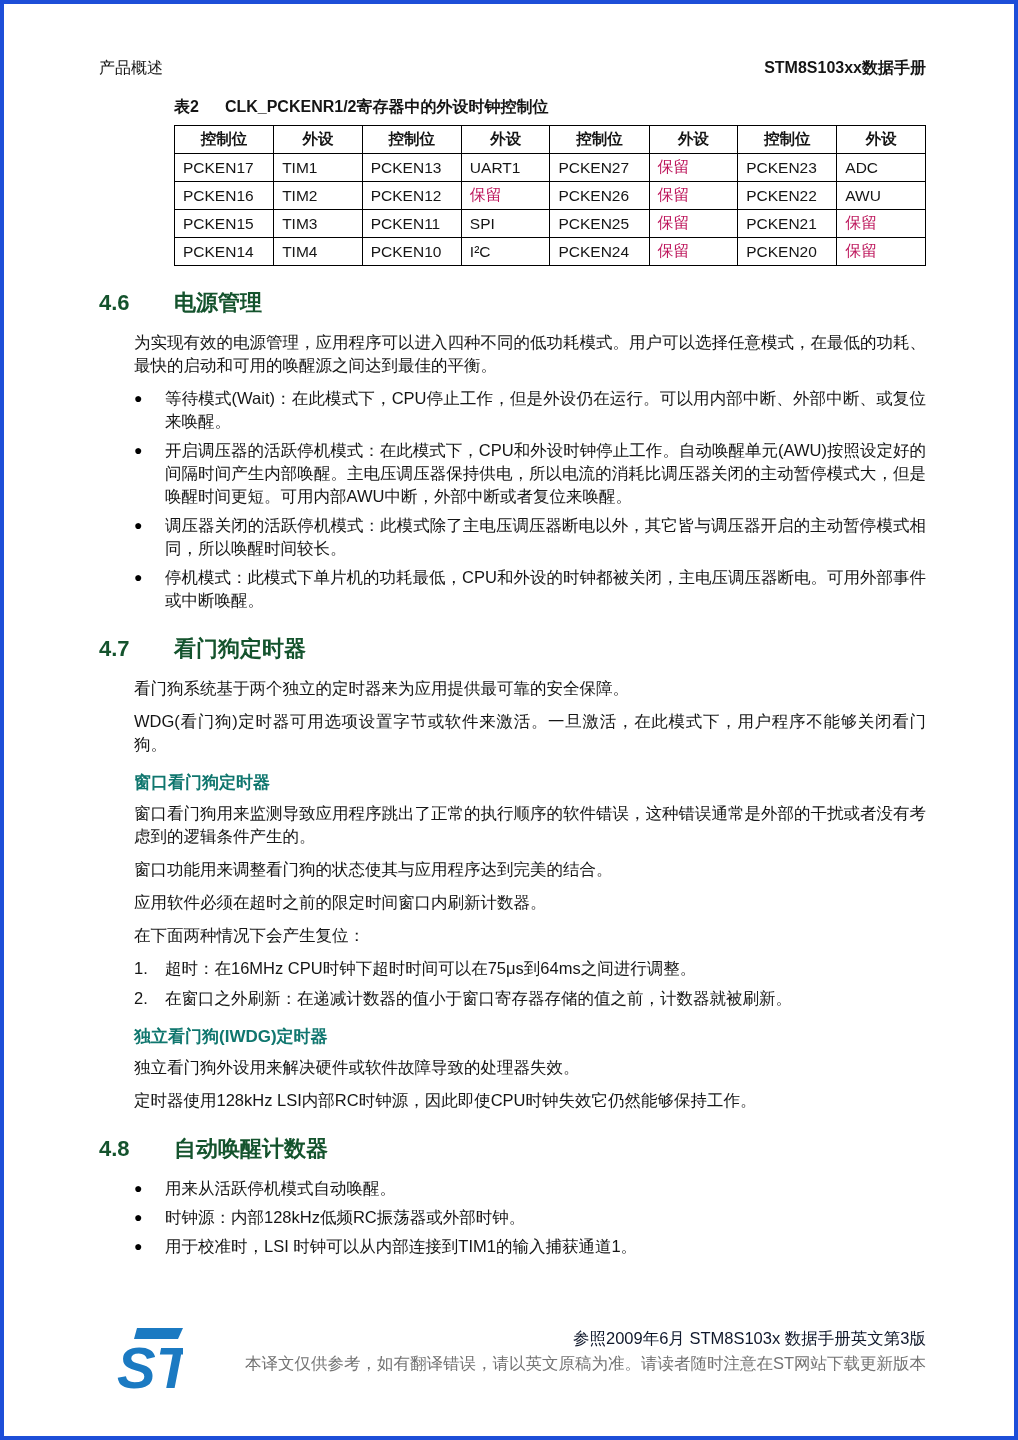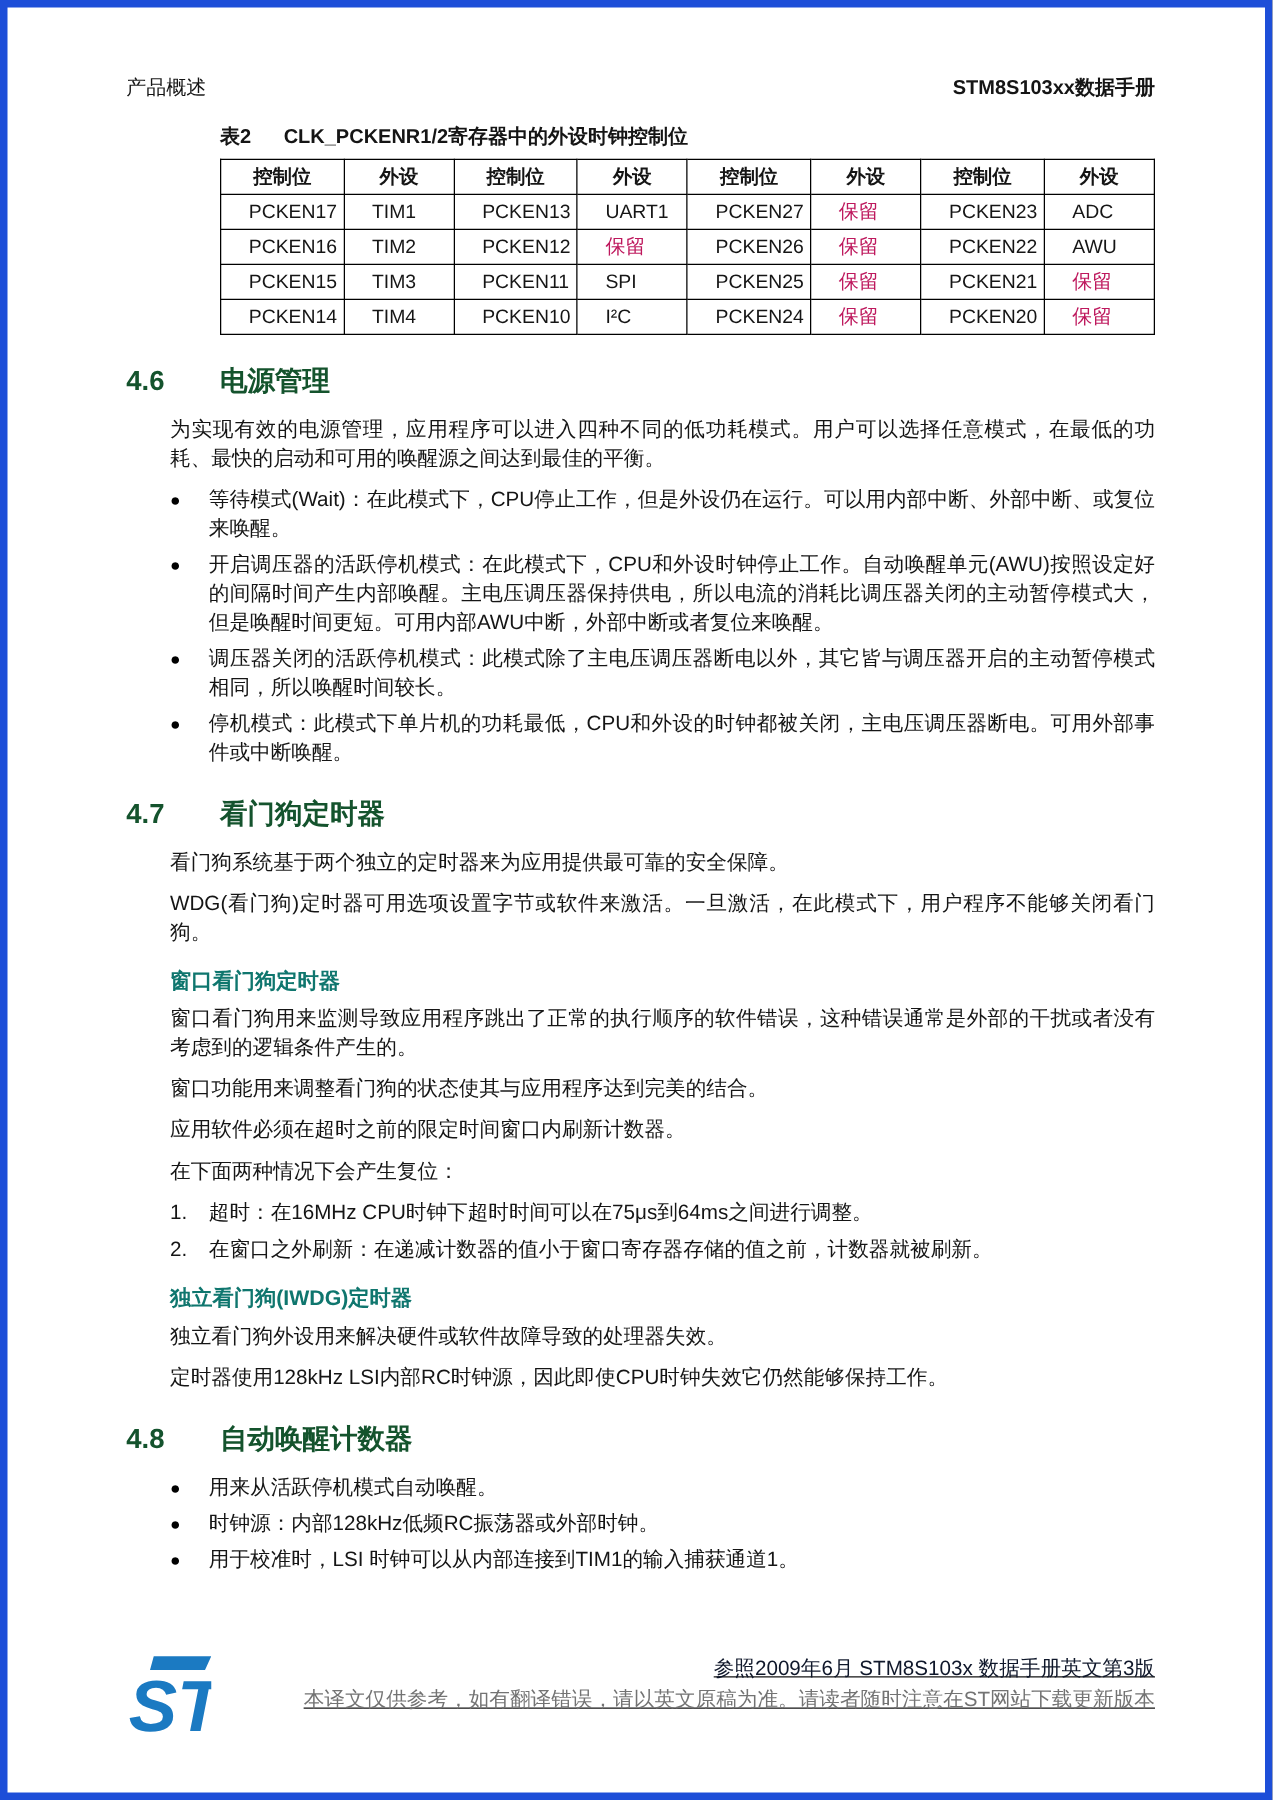--- a/index.html
+++ b/index.html
@@ -3,21 +3,21 @@
 <meta charset="utf-8">
 <style>
   * { box-sizing: border-box; }
   html, body { margin: 0; padding: 0; background: #888; }
   .page {
     position: relative;
     width: 1018px;
     height: 1440px;
     margin: 0 auto;
     background: #fff;
-    border: 6px solid #1d4ed8;
+    border: 4px solid #1d4ed8;
     padding: 54px 88px 0 95px;
     font-family: "Liberation Sans", "DejaVu Sans", sans-serif;
     color: #151515;
     overflow: hidden;
   }
   
   .doc-header {
     display: flex;
     justify-content: space-between;
     align-items: baseline;
@@ -40,21 +40,21 @@
   
   table.reg-table {
     border-collapse: collapse;
     width: 100%;
     table-layout: fixed;
     font-size: 15.5px;
   }
   table.reg-table th, table.reg-table td {
     border: 1.5px solid #000;
     height: 28px;
-    padding: 2px 22px;
+    padding: 2px 8px;
     vertical-align: middle;
     overflow: hidden;
     white-space: nowrap;
   }
   table.reg-table th { text-align: center; font-weight: bold; font-size: 15.5px; }
   table.reg-table td { text-align: left; }
   td.reserved {
     font-family: "Liberation Serif", "DejaVu Serif", serif;
     font-size: 16px;
     color: #be185d;
@@ -82,26 +82,25 @@
   .bullet-text { flex: 1; text-align: justify; }
 
   ol.numbered { list-style: none; margin: 2px 0 8px 0; padding: 0; }
   ol.numbered > li { display: flex; margin: 0 0 7px 0; }
   .num-label { flex: none; width: 31px; }
   .num-text { flex: 1; }
 
   
   .doc-footer {
     position: absolute;
-    left: 95px;
+    left: 111px;
     right: 88px;
     bottom: 24px;
     display: flex;
     align-items: flex-start;
-    text-decoration: underline;
   }
   .footer-logo { flex: none; margin-top: 4px; }
   .footer-text { margin-left: auto; text-align: right; padding-top: 4px; }
   .ref-line { font-size: 16.5px; line-height: 24px; color: #0f172a; }
   .disclaimer-line { font-size: 16.5px; line-height: 26px; }
 </style>
 </head>
 <body>
 
 <div class="page">

